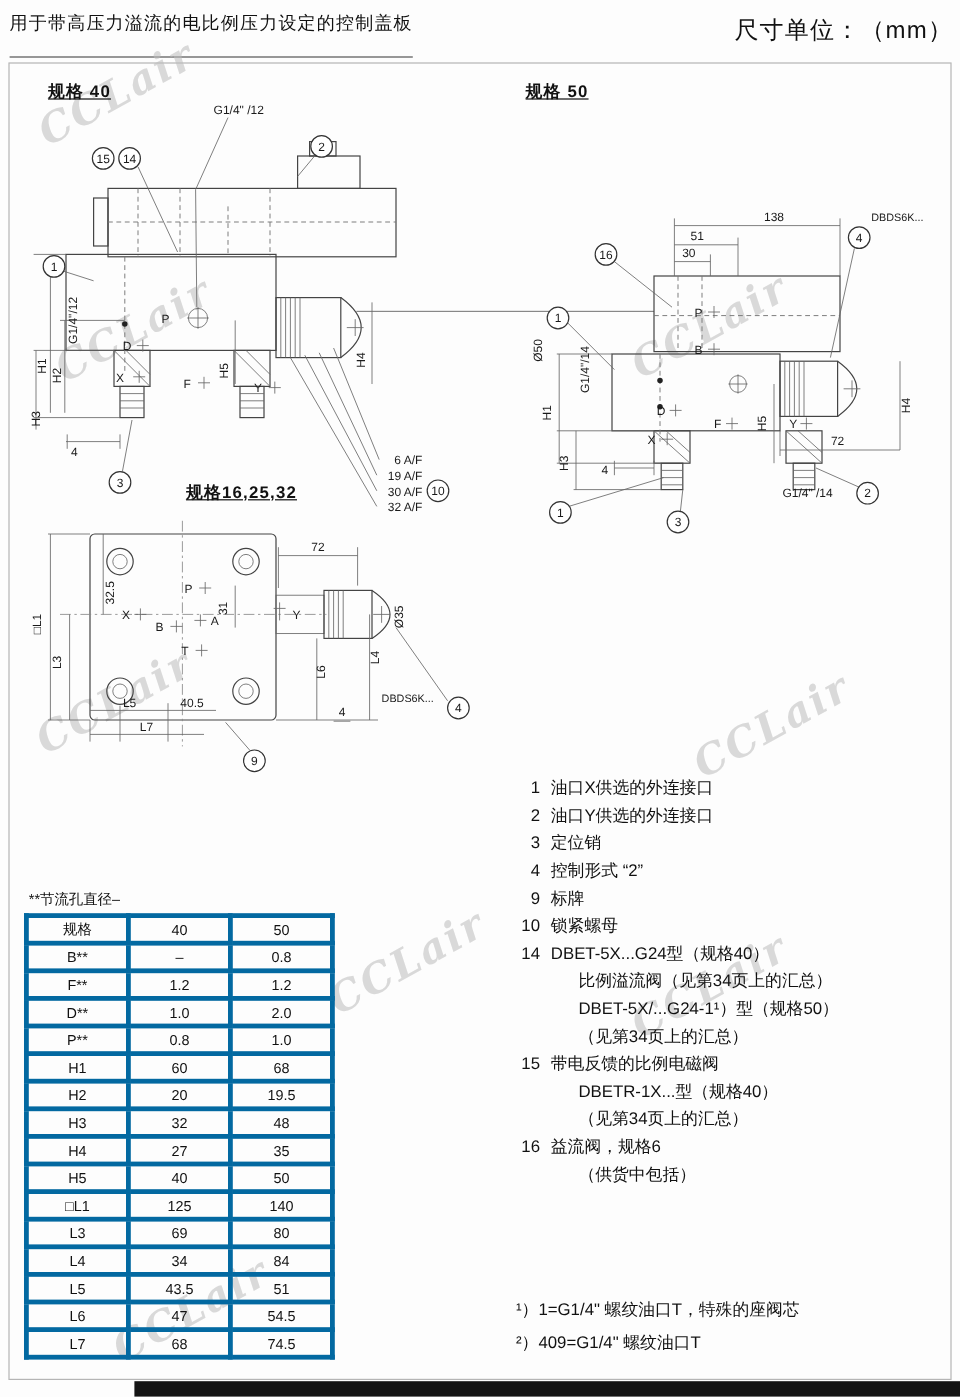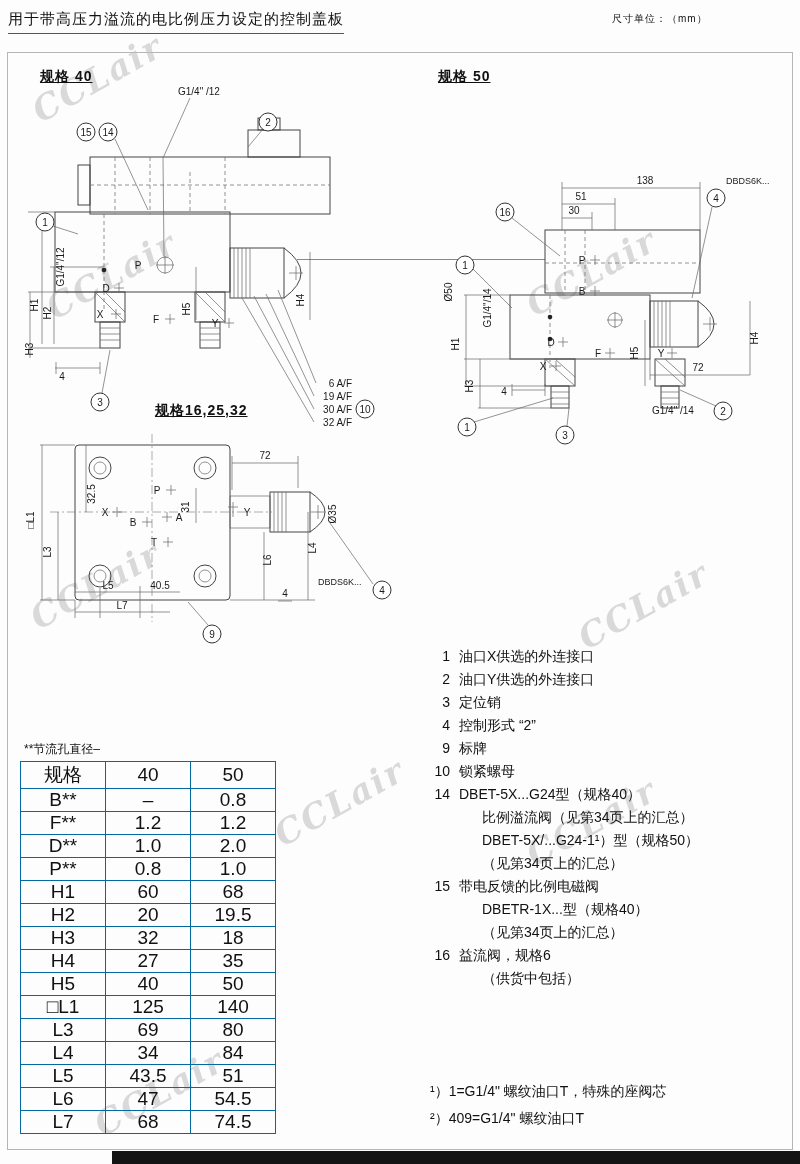--- a/index.html
+++ b/index.html
@@ -3,22 +3,22 @@
 <meta charset="utf-8">
 <style>
   * { box-sizing: border-box; }
   html,body { margin:0; padding:0; }
   body {
     width:800px; height:1164px; position:relative; overflow:hidden;
     background:#fdfdfd; color:#111;
     font-family:"Liberation Sans","DejaVu Sans",sans-serif;
   }
   .hdr-title { position:absolute; left:8px; top:10px; font-size:15px; letter-spacing:1px;
-               padding-bottom:4px; border-bottom:1px solid #555; }
-  .hdr-unit  { position:absolute; left:612px; top:12px; font-size:10px; letter-spacing:1px; }
+               padding-bottom:18px; border-bottom:1px solid #555; }
+  .hdr-unit  { position:absolute; left:612px; top:12px; font-size:20px; letter-spacing:1px; }
   .frame { position:absolute; left:7px; top:52px; width:786px; height:1098px;
            border:1px solid #b5b5b5; }
   .footer-bar { position:absolute; left:112px; top:1151px; width:688px; height:13px; background:#141414; }
   .dtitle { position:absolute; font-size:14px; font-weight:bold; letter-spacing:1px;
             text-decoration:underline;text-align:center; }
   .t40 { left:40px; top:68px; }
   .t50 { left:438px; top:68px; }
   .t16 { left:155px; top:402px; }
   .draw { position:absolute; }
   svg .ln   { stroke:#444; stroke-width:1; fill:none; }
@@ -30,21 +30,21 @@
   svg text { font-size:10px; fill:#1a1a1a; font-family:"Liberation Sans",sans-serif; }
   svg text.b { text-anchor:middle; }
   svg text.s { font-size:9px; }
   .legend { position:absolute; left:428px; top:645px; width:366px; font-size:14px; }
   .legend-item { display:flex; line-height:23px; }
   .lnum { width:22px; text-align:right; margin-right:9px; flex:none; }
   .llines { flex:1; }
   .cont { margin-left:23px; }
   .spec-note { position:absolute; left:24px; top:741px; font-size:12px; }
   .spec-table { position:absolute; left:20px; top:761px; border-collapse:collapse; }
-  .spec-table td { border:1px solid #0369a1; width:85px; height:23px; font-size:19px;
+  .spec-table td { border:4px solid #0369a1; width:85px; height:23px; font-size:12px;
                    text-align:center; padding:0 4px; background:rgba(255,255,255,0.0); }
   .footnotes { position:absolute; left:430px; top:1078px; font-size:14px; line-height:27px; }
   .connector-line { position:absolute; left:297px; top:259px; width:248px; height:0;
                     border-top:1px solid #888; }
   .wm { position:absolute; color:#bdbdbd; opacity:0.55; font-size:34px; font-style:italic;
         font-weight:bold; letter-spacing:2px; transform:rotate(-29deg);
         font-family:"DejaVu Serif",serif; pointer-events:none; }
   .wm1 { left:26px;  top:58px; }
   .wm2 { left:40px;  top:255px; }
   .wm3 { left:520px; top:252px; }
@@ -459,21 +459,21 @@
         <td>68</td>
       </tr>
   <tr>
         <td>H2</td>
         <td>20</td>
         <td>19.5</td>
       </tr>
   <tr>
         <td>H3</td>
         <td>32</td>
-        <td>18</td>
+        <td>48</td>
       </tr>
   <tr>
         <td>H4</td>
         <td>27</td>
         <td>35</td>
       </tr>
   <tr>
         <td>H5</td>
         <td>40</td>
         <td>50</td>

